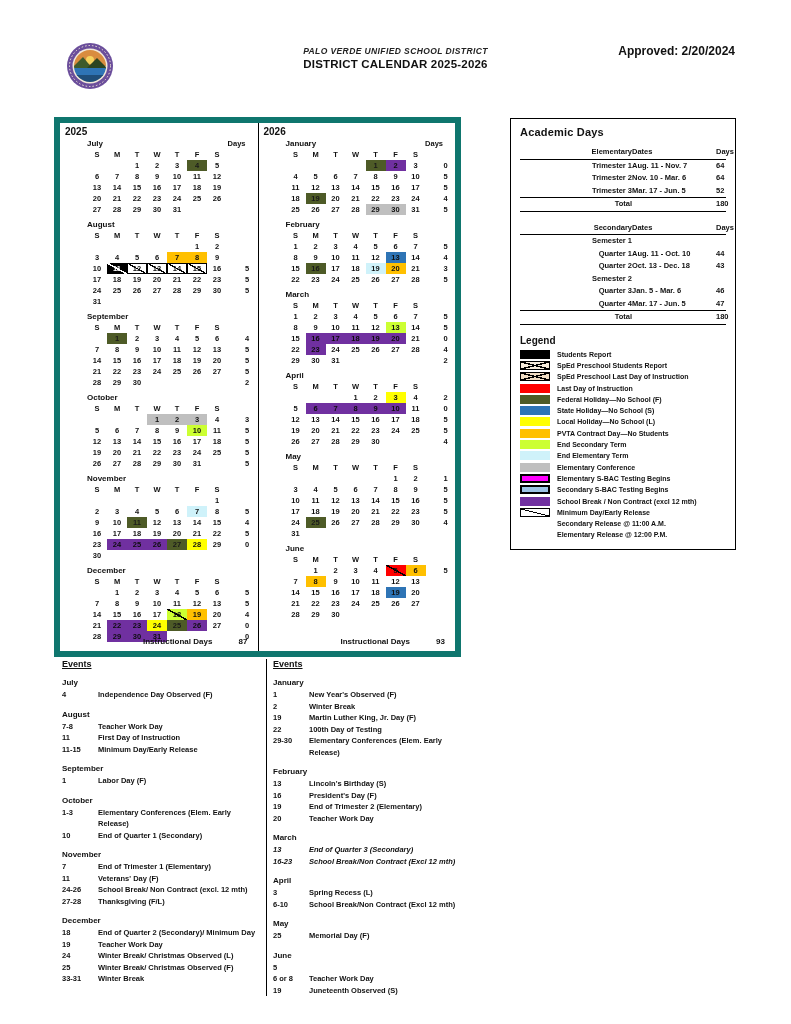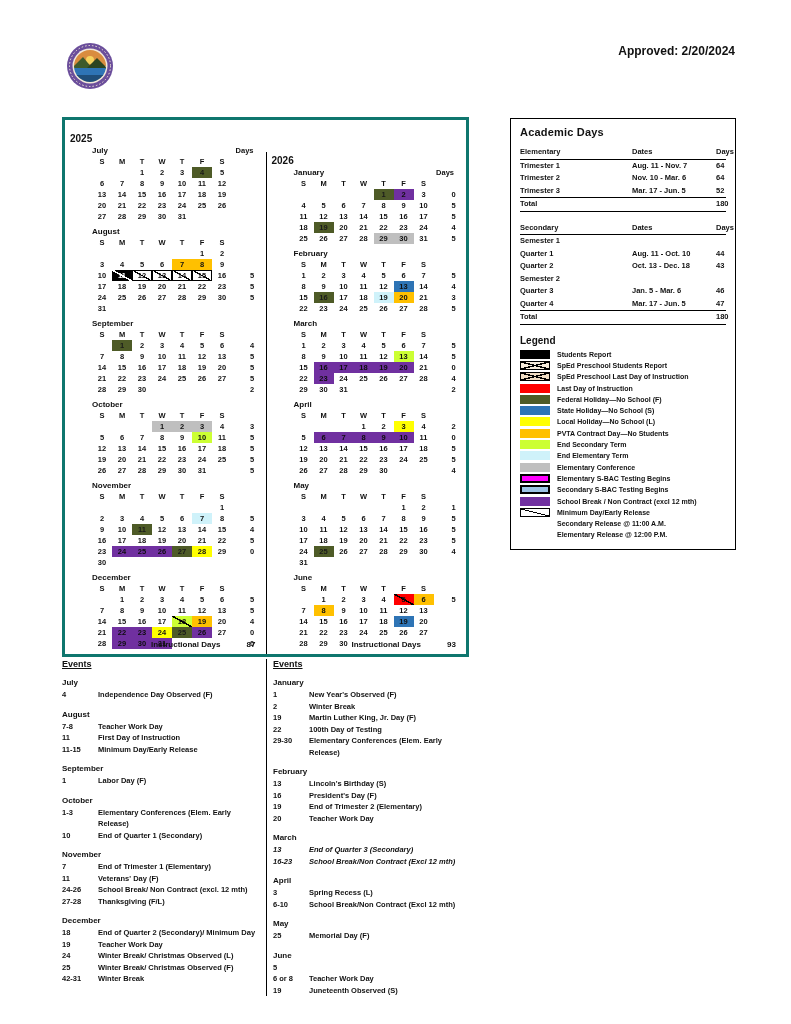--- a/index.html
+++ b/index.html
@@ -7,22 +7,22 @@
         font-family:"Liberation Sans",sans-serif;color:#111;overflow:hidden;}
 
   
   .logo{position:absolute;left:66px;top:42px;width:48px;height:48px;}
   .hdr-center{position:absolute;left:0;right:0;top:46px;text-align:center;}
   .hdr-district{font-style:italic;font-size:8.5px;font-weight:bold;letter-spacing:.4px;color:#222;}
   .hdr-title{font-size:11.5px;font-weight:bold;margin-top:2px;letter-spacing:.2px;}
   .approved{position:absolute;right:56px;top:44px;font-size:12px;font-weight:bold;}
 
   
-  .cal-box{position:absolute;left:62px;top:117px;width:407px;height:540px;border:3px solid #0f766e;
-           display:flex;box-sizing:border-box;align-items:flex-end;}
+  .cal-box{position:absolute;left:54px;top:117px;width:407px;height:540px;border:6px solid #0f766e;
+           display:flex;box-sizing:border-box;}
   .half{width:50%;box-sizing:border-box;position:relative;padding:3px 0 0 5px;}
   .half + .half{border-left:1px solid #000;}
   .year{font-size:10px;font-weight:bold;height:13px;}
   .days-hd{position:absolute;top:16px;right:12px;font-size:7.5px;font-weight:bold;}
   .months{margin-left:22px;}
   .month{margin-bottom:5px;}
   .mname{font-size:8px;font-weight:bold;height:10px;line-height:10px;}
   .week{display:flex;height:11px;line-height:11px;}
   .cell{width:20px;text-align:center;font-size:7.5px;font-weight:bold;flex:none;}
   .dcount{width:20px;margin-left:10px;text-align:center;font-size:7.5px;font-weight:bold;flex:none;}
@@ -46,21 +46,21 @@
      background-image:linear-gradient(to top right,transparent 46%,#000 46%,#000 54%,transparent 54%);}
   .c-lastday_slash{background-color:#FF0000;
      background-image:linear-gradient(to top right,transparent 46%,#000 46%,#000 54%,transparent 54%);}
 
   
   .panel{position:absolute;left:510px;top:118px;width:226px;min-height:397px;border:1px solid #000;
          box-sizing:border-box;padding:7px 9px 8px 9px;}
   .panel-title{font-size:11px;font-weight:bold;margin-bottom:8px;letter-spacing:.2px;}
   .ttable{margin-bottom:10px;}
   .trow{display:flex;font-size:7.5px;font-weight:bold;height:12.5px;line-height:12.5px;}
-  .trow .c0{width:112px;flex:none;}
+  .trow .c0{width:112px;flex:none;text-align:right;}
   .trow .c1{width:84px;flex:none;}
   .trow .c2{width:30px;flex:none;}
   .trow.thead{border-bottom:1px solid #000;}
   .trow.tlastdata{border-bottom:1px solid #000;}
   .trow.ttotal{border-bottom:1px solid #000;}
   .legend-title{font-size:10px;font-weight:bold;margin:6px 0 3px 0;}
   .litem{display:flex;align-items:center;height:11.3px;}
   .sw{width:30px;height:9px;margin-right:7px;flex:none;box-sizing:border-box;}
   .llabel{font-size:7px;font-weight:bold;white-space:nowrap;}
   .sw-black{background:#000;}
@@ -110,20 +110,24 @@
     <g clip-path="url(#seal)">
       <rect x="8" y="8" width="32" height="16" fill="#D98C3F"></rect>
       <circle cx="24" cy="18" r="4" fill="#F6D35E"></circle>
       <path d="M6 26 L17 15 L26 26 Z" fill="#3E5B2C"></path>
       <path d="M20 27 L31 16 L42 27 Z" fill="#2C4520"></path>
       <rect x="8" y="26" width="32" height="8" fill="#2E74B5"></rect>
       <rect x="8" y="33" width="32" height="7" fill="#1F4E79"></rect>
     </g>
     <circle cx="24" cy="24" r="20.5" fill="none" stroke="#F2E9DA" stroke-width="1" stroke-dasharray="1.5 2"></circle>
   </svg>
+  <div class="hdr-center">
+    <div class="hdr-district">PALO VERDE UNIFIED SCHOOL DISTRICT</div>
+    <div class="hdr-title">DISTRICT CALENDAR 2025-2026</div>
+  </div>
   <div class="approved">Approved: 2/20/2024</div>
 
   <div class="cal-box">
     <div class="half">
       <div class="year">2025</div>
       <div class="days-hd">Days</div>
       <div class="months" id="cal-months-0">
           <div class="month">
             <div class="mname">July</div>
             <div class="week">
@@ -1139,21 +1143,21 @@
             </div>
             <div class="ev-row">
               <span class="ev-date">24</span>
               <span class="ev-text">Winter Break/ Christmas Observed (L)</span>
             </div>
             <div class="ev-row">
               <span class="ev-date">25</span>
               <span class="ev-text">Winter Break/ Christmas Observed (F)</span>
             </div>
             <div class="ev-row">
-              <span class="ev-date">42-31</span>
+              <span class="ev-date">33-31</span>
               <span class="ev-text">Winter Break</span>
             </div>
           </div>
         </div>
     </div>
     <div class="ev-col">
       <div class="ev-title">Events</div>
       <div id="ev-groups-1">
           <div class="ev-group">
             <div class="ev-month">January</div>

